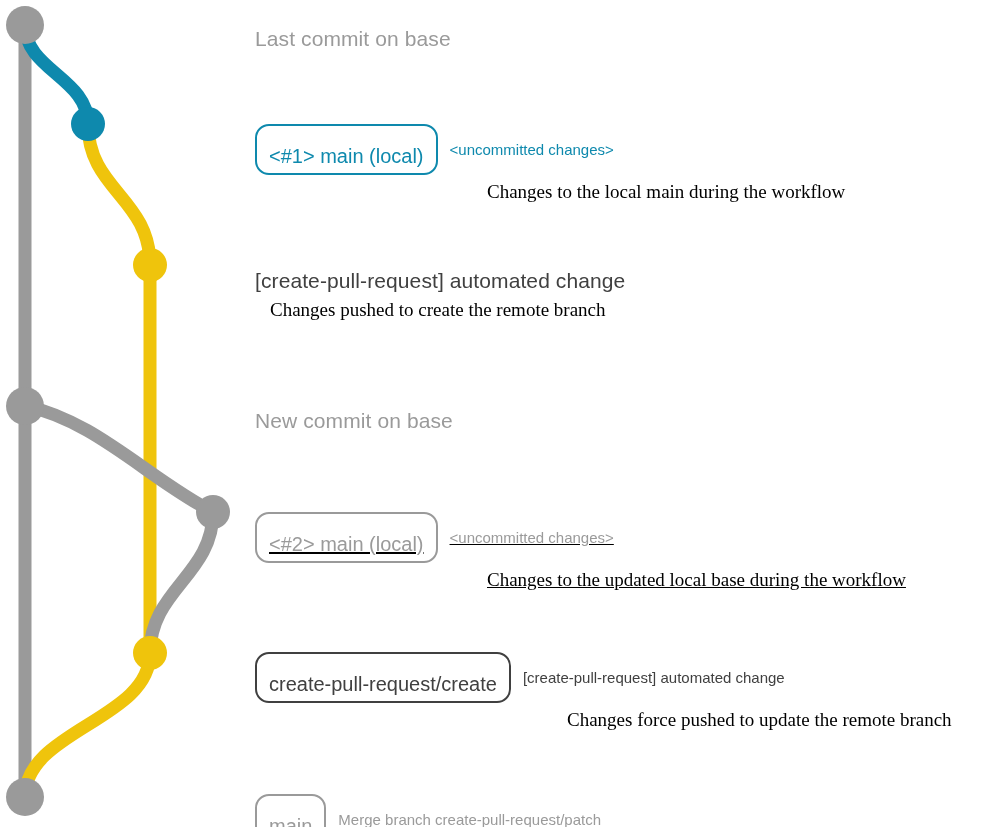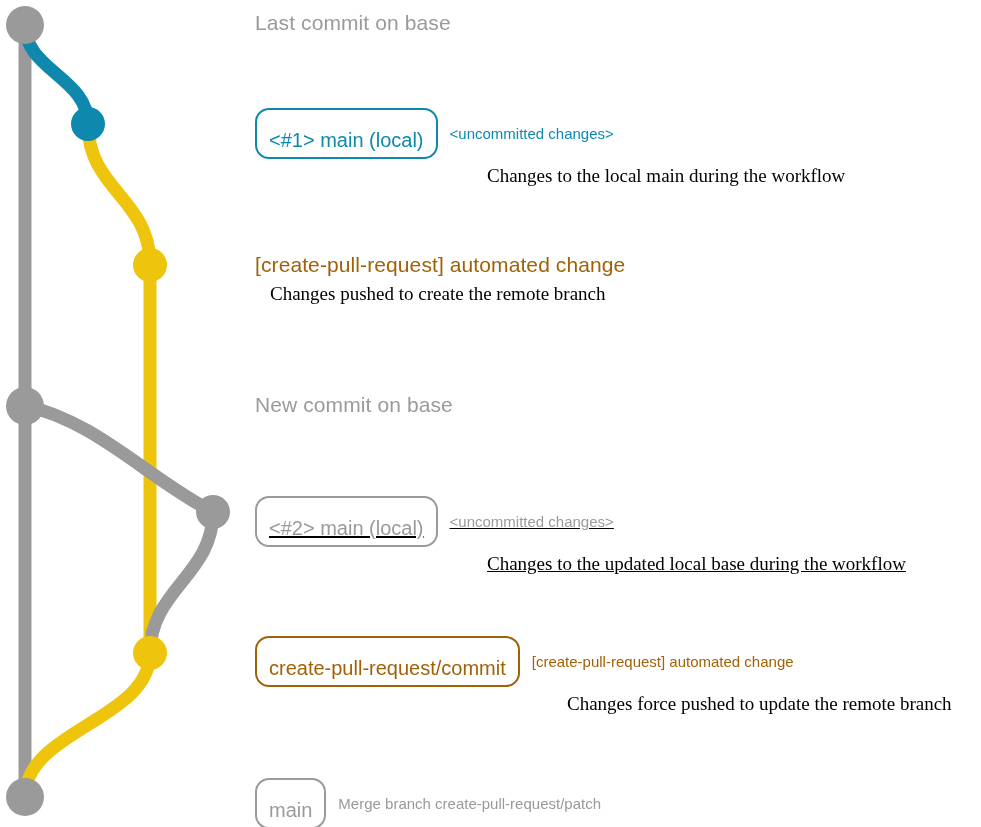--- a/index.html
+++ b/index.html
@@ -45,20 +45,21 @@
     font-size: 21px;
     line-height: 25px;
     letter-spacing: 0.1px;
     white-space: nowrap;
   }
 
   .commit-line {
     display: flex;
     align-items: center;
     white-space: nowrap;
+    margin-top: 16px;
   }
 
   .badge {
     display: inline-block;
     border: 2px solid currentColor;
     border-radius: 14px;
     padding: 18px 12px 5px 12px;
     font-size: 20px;
     line-height: 24px;
     font-family: "Liberation Sans", sans-serif;
@@ -79,21 +80,21 @@
     font-family: "Liberation Serif", serif;
     font-size: 19px;
     line-height: 23px;
     color: #000000;
     white-space: nowrap;
     margin-top: 5px;
   }
 
   
   .c-blue   { color: #0e89ad; }
-  .c-yellow { color: #a16207; }
+  .c-yellow { color: #404040; }
   .c-grey   { color: #9a9a9a; }
 </style>
 </head>
 <body>
 
 <svg id="graph-canvas" viewBox="0 0 981 827" width="981" height="827" aria-hidden="true">
 
   <path d="M25,25 L25,797" stroke="#9a9a9a" stroke-width="13" fill="none" stroke-linecap="round"></path>
 
   <path d="M25,25 C25,70 88,78 88,124" stroke="#0e89ad" stroke-width="13" fill="none" stroke-linecap="round"></path>
@@ -149,21 +150,21 @@
   <div class="row" style="top:496px;text-decoration:underline;">
     <div class="commit-line">
       <span class="badge c-grey">&lt;#2&gt; main (local)</span>
       <span class="subject c-grey">&lt;uncommitted changes&gt;</span>
     </div>
     <div class="desc" style="margin-left:232px;">Changes to the updated local base during the workflow</div>
   </div>
 
   <div class="row" style="top:636px;">
     <div class="commit-line">
-      <span class="badge c-yellow">create-pull-request/commit</span>
+      <span class="badge c-yellow">create-pull-request/create</span>
       <span class="subject c-yellow">[create-pull-request] automated change</span>
     </div>
     <div class="desc" style="margin-left:312px;">Changes force pushed to update the remote branch</div>
   </div>
 
   <div class="row" style="top:778px;">
     <div class="commit-line">
       <span class="badge c-grey">main</span>
       <span class="subject c-grey">Merge branch create-pull-request/patch</span>
     </div>

